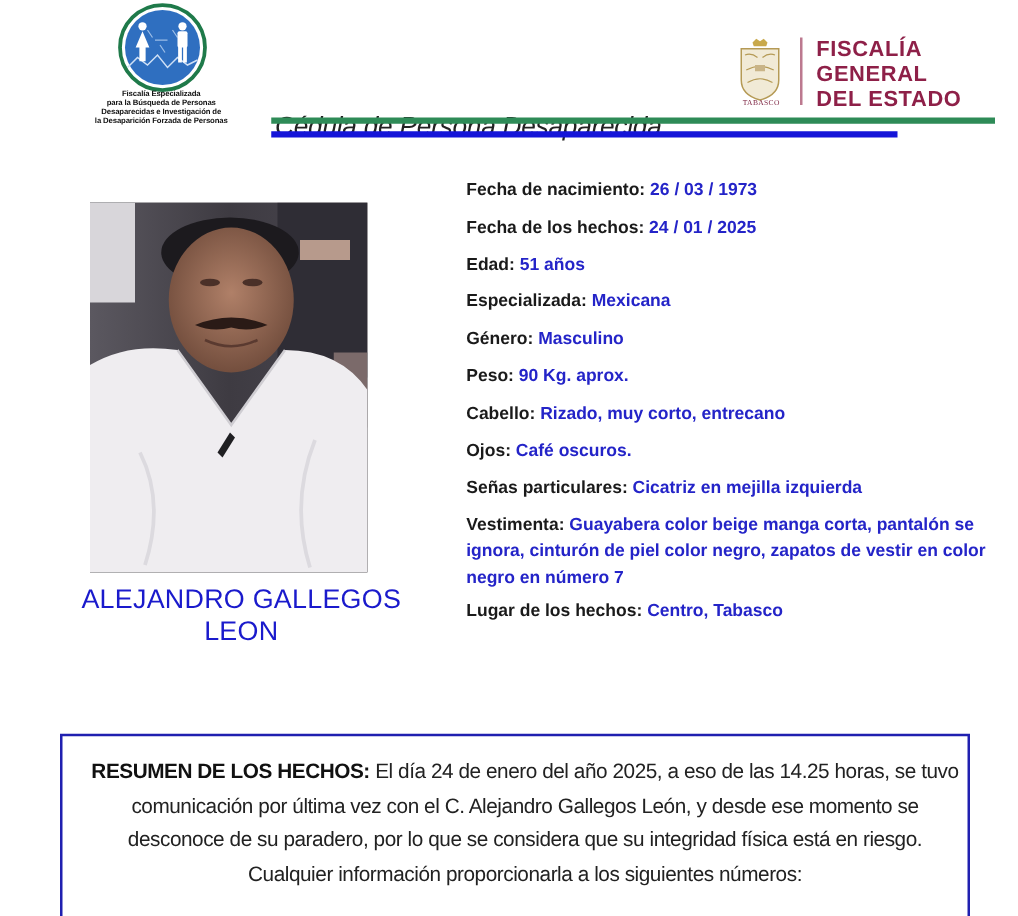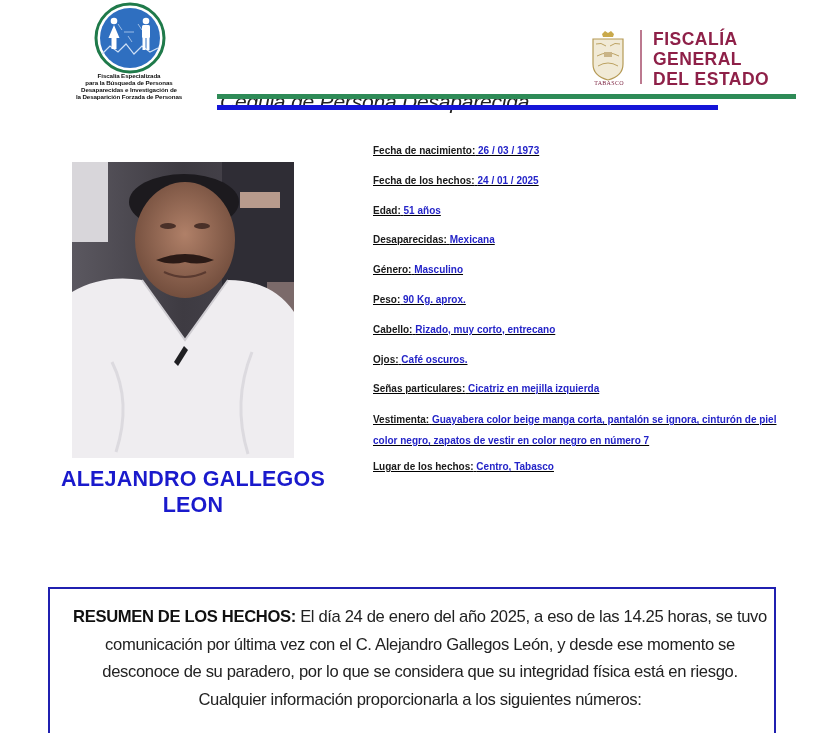--- a/index.html
+++ b/index.html
@@ -12,25 +12,25 @@
   .rule-green { position: absolute; left: 217px; top: 94px; width: 579px; height: 5px; background: #2e8b57; }
   .rule-blue { position: absolute; left: 217px; top: 105px; width: 501px; height: 5px; background: #1515d8; }
   .shield { position: absolute; left: 589px; top: 30px; width: 38px; height: 52px; }
   .shield-caption { position: absolute; left: 586px; top: 80px; width: 46px; text-align: center; font-family: "Liberation Serif", serif; font-size: 6px; color: #7a1f3d; letter-spacing: 0.3px; }
   .vbar { position: absolute; left: 640px; top: 30px; width: 2px; height: 54px; background: #a04060; opacity: 0.7; }
   .fge { position: absolute; left: 653px; top: 29px; font-family: "Liberation Sans", sans-serif; font-weight: bold; font-size: 17.5px; line-height: 20px; color: #8e2048; letter-spacing: 0.5px; }
 
   
   .photo { position: absolute; left: 72px; top: 162px; width: 222px; height: 296px; overflow: hidden; background: #6d6a6e; }
 
-  .person-name { position: absolute; left: 30px; top: 466px; width: 326px; text-align: center; font-family: "Liberation Sans", sans-serif; font-weight: bold; font-size: 21.5px; line-height: 26px; color: #1a1acc; letter-spacing: 0.2px; }
+  .person-name { position: absolute; left: 30px; top: 466px; width: 326px; text-align: center; font-family: "Liberation Sans", sans-serif; font-weight: normal; font-size: 21.5px; line-height: 26px; color: #1a1acc; letter-spacing: 0.2px; }
 
   
   .details { position: absolute; left: 373px; top: 141px; width: 420px; }
-  .row { font-family: "Liberation Sans", sans-serif; font-weight: bold; font-size: 10px; line-height: 20px; margin-bottom: 9.8px; white-space: nowrap; text-decoration: underline; }
+  .row { font-family: "Liberation Sans", sans-serif; font-weight: bold; font-size: 14px; line-height: 20px; margin-bottom: 9.8px; white-space: nowrap; }
   .row.multi { white-space: normal; line-height: 21px; margin-bottom: 6px; }
   .row .lbl { color: #1a1a1a; }
   .row .val { color: #2424c8; }
 
   
   .summary { position: absolute; left: 48px; top: 563px; width: 728px; height: 163px; border: 2.5px solid #2020b0; box-sizing: border-box; margin-top: 24px; }
   .summary-text { position: absolute; left: 20px; top: 14px; width: 700px; text-align: center; font-family: "Liberation Sans", sans-serif; font-size: 16.6px; line-height: 27.5px; color: #222; letter-spacing: -0.35px; }
   .summary-text .lead { font-weight: bold; color: #111; }
 </style>
 </head>
@@ -116,21 +116,21 @@
 
 <div class="person-name">
   <div>ALEJANDRO GALLEGOS</div>
   <div>LEON</div>
 </div>
 
 <div class="details">
   <div class="row"><span class="lbl">Fecha de nacimiento:</span> <span class="val">26 / 03 / 1973</span></div>
   <div class="row"><span class="lbl">Fecha de los hechos:</span> <span class="val">24 / 01 / 2025</span></div>
   <div class="row"><span class="lbl">Edad:</span> <span class="val">51 años</span></div>
-  <div class="row"><span class="lbl">Desaparecidas:</span> <span class="val">Mexicana</span></div>
+  <div class="row"><span class="lbl">Especializada:</span> <span class="val">Mexicana</span></div>
   <div class="row"><span class="lbl">Género:</span> <span class="val">Masculino</span></div>
   <div class="row"><span class="lbl">Peso:</span> <span class="val">90 Kg. aprox.</span></div>
   <div class="row"><span class="lbl">Cabello:</span> <span class="val">Rizado, muy corto, entrecano</span></div>
   <div class="row"><span class="lbl">Ojos:</span> <span class="val">Café oscuros.</span></div>
   <div class="row"><span class="lbl">Señas particulares:</span> <span class="val">Cicatriz en mejilla izquierda</span></div>
   <div class="row multi"><span class="lbl">Vestimenta:</span> <span class="val">Guayabera color beige manga corta, pantalón se ignora, cinturón de piel color negro, zapatos de vestir en color negro en número 7</span></div>
   <div class="row"><span class="lbl">Lugar de los hechos:</span> <span class="val">Centro, Tabasco</span></div>
 </div>
 
 <div class="summary">

